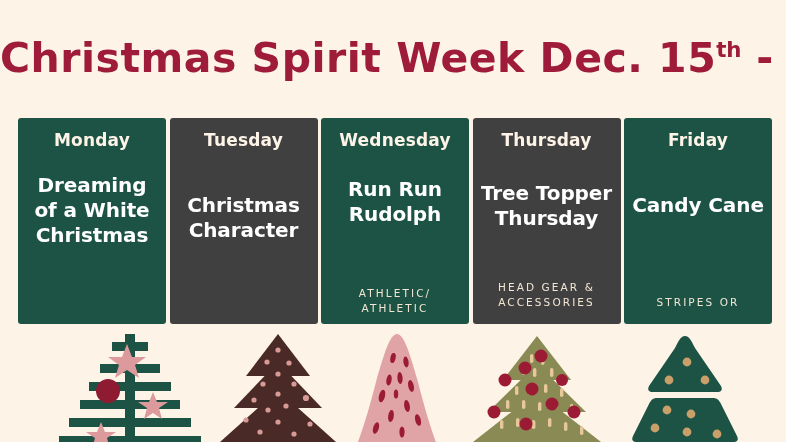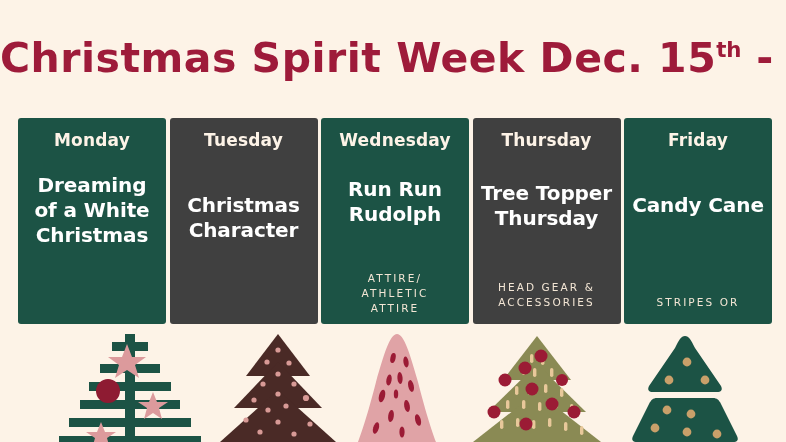--- a/index.html
+++ b/index.html
@@ -145,23 +145,22 @@
       </div>
     </div>
 
     <div class="card green">
       <div class="card-day">Wednesday</div>
       <div class="card-title" style="margin-top:26px;">
         <div>Run Run</div>
         <div>Rudolph</div>
       </div>
       <div class="card-sub three-line">
-        <div>ATTIRE/</div>
+        <div>ATHLETIC/</div>
         <div>ATHLETIC</div>
-        <div>ATTIRE</div>
       </div>
     </div>
 
     <div class="card red">
       <div class="card-day">Thursday</div>
       <div class="card-title" style="margin-top:30px;">
         <div>Tree Topper</div>
         <div>Thursday</div>
       </div>
       <div class="card-sub">

